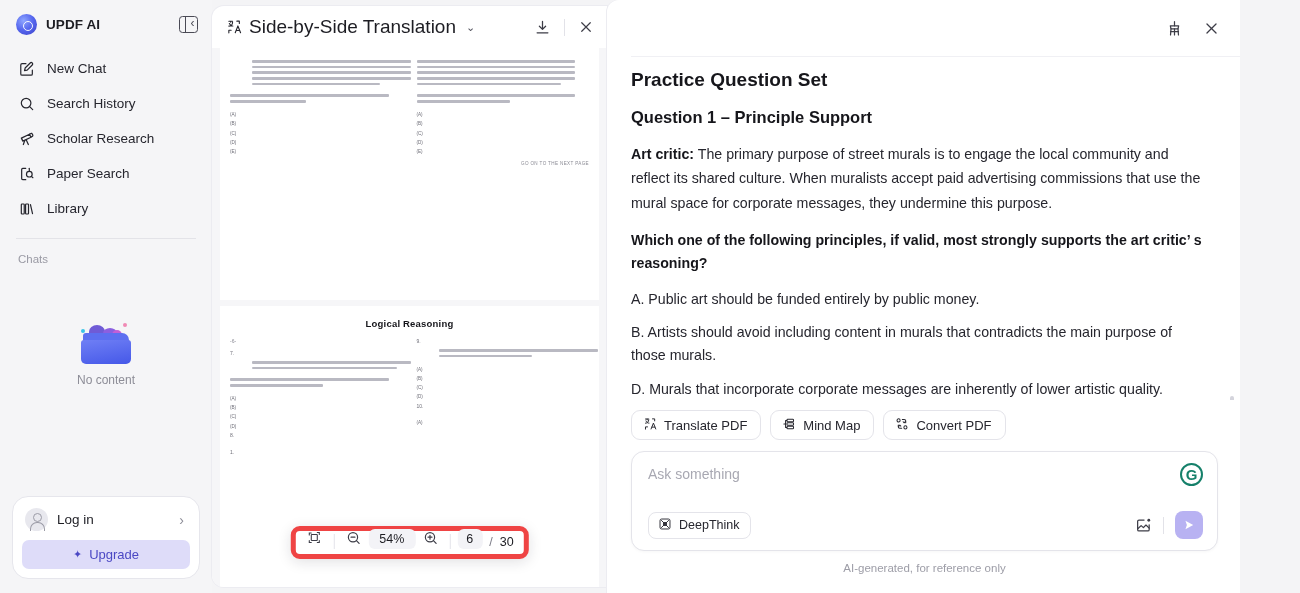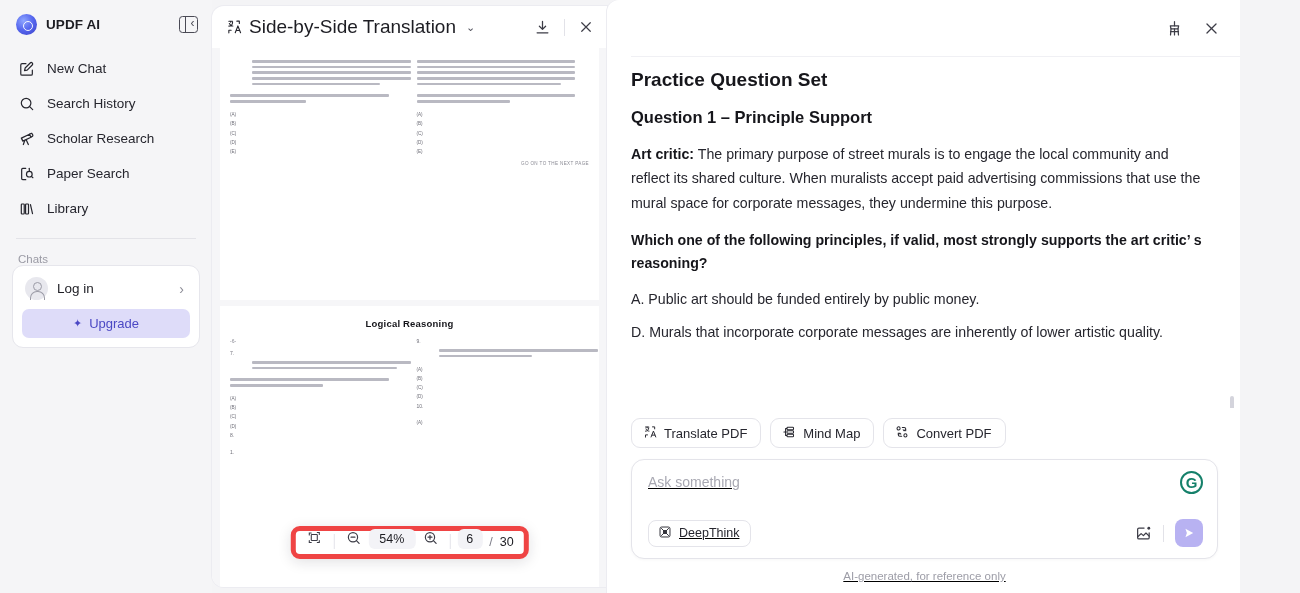--- a/index.html
+++ b/index.html
@@ -77,21 +77,21 @@
   }
   .blob1 { position:absolute; left:10px; top:3px; width:16px; height:13px; background:#6f5bd6; border-radius:50% 50% 40% 40%; }
   .blob2 { position:absolute; left:24px; top:6px; width:14px; height:11px; background:#8b5fe0; border-radius:50%; }
   .blob3 { position:absolute; left:33px; top:8px; width:10px; height:10px; background:#c35fd6; border-radius:50%; }
   .spark { position:absolute; width:4px; height:4px; background:#39c4e8; border-radius:50%; }
   .sp-a { left:2px; top:7px; } .sp-b { left:44px; top:1px; background:#f08ab5; }
   .empty-txt { font-size: 12px; color: #8d8d97; }
 
   .account-card {
     margin: 0 12px 14px 12px; background: #fff;
-    border: 1px solid #e6e6ec; border-radius: 11px;
+    border: 1px solid #e6e6ec; border-radius: 16px;
     padding: 9px 9px 9px 9px;
   }
   .login-row { display:flex; align-items:center; gap:9px; padding: 2px 2px 9px 3px; cursor:pointer; }
   .avatar {
     width: 23px; height: 23px; border-radius: 50%;
     background: #e8e8ee; position: relative; flex-shrink:0;
   }
   .avatar::before {
     content:""; position:absolute; left:50%; top:5px; width:7px; height:7px;
     margin-left:-3.5px; border-radius:50%; border:1.2px solid #9b9ba6;
@@ -191,21 +191,21 @@
   .ai-scrollbar { position:absolute; right:6px; top:340px; width:4px; height:62px; background:#d4d4dc; border-radius:2px; cursor:pointer; }
 
   .quick-row { display:flex; gap:9px; padding: 10px 24px 11px 24px; }
   .qbtn {
     display:flex; align-items:center; gap:7px;
     height:30px; padding: 0 13px 0 11px;
     border:1px solid #e4e4ea; border-radius:9px; background:#fff;
     font-size:13px; color:#26262e; cursor:pointer; white-space:nowrap;
   }
 
-  .composer-wrap { padding: 0 22px 0 24px; text-decoration: underline; }
+  .composer-wrap { padding: 0 22px 8px 24px; }
   .composer {
     border:1px solid #e4e4ea; border-radius:13px; background:#fff;
     padding: 13px 14px 11px 16px; position:relative;
     box-shadow: 0 1px 3px rgba(20,20,40,.035);
   }
   .ask-row { display:flex; align-items:flex-start; min-height:37px; }
   .ask-input {
     border:none; outline:none; font-size:14px; color:#1d1d23;
     font-family:"Liberation Sans", sans-serif; width:100%;
     background:transparent; padding-top:1px;
@@ -296,20 +296,32 @@
             <path d="M12.9 4.1l2.3 10.1"></path>
           </svg>
         </span>
         <span class="nav-label">Library</span>
       </div>
     </nav>
 
     <div class="divider"></div>
     <div class="chats-label">Chats</div>
 
+    <div class="empty">
+      <div class="empty-art">
+        <div class="spark sp-a"></div>
+          <div class="spark sp-b"></div>
+        <div class="blob1"></div>
+          <div class="blob2"></div>
+          <div class="blob3"></div>
+        <div class="folder-back"></div>
+          <div class="folder-front"></div>
+      </div>
+      <div class="empty-txt">No content</div>
+    </div>
 
     <div class="account-card">
       <div class="login-row">
         <div class="avatar"></div>
         <div class="login-txt">Log in</div>
         <div class="chev">›</div>
       </div>
       <div class="upgrade">
         <span class="upg-star">✦</span>
         <span>Upgrade</span>
@@ -551,20 +563,21 @@
     <div class="ai-sep"></div>
 
     <div class="ai-body">
       <div class="ai-h1">Practice Question Set</div>
       <div class="ai-h2">Question 1 – Principle Support</div>
       <div class="ai-p">
         <b>Art critic:</b><span> The primary purpose of street murals is to engage the local community and reflect its shared culture. When muralists accept paid advertising commissions that use the mural space for corporate messages, they undermine this purpose.</span>
       </div>
       <div class="ai-q">Which one of the following principles, if valid, most strongly supports the art critic’ s reasoning?</div>
       <div class="ai-opt">A. Public art should be funded entirely by public money.</div>
+      <div class="ai-opt">B. Artists should avoid including content in murals that contradicts the main purpose of those murals.</div>
       <div class="ai-opt">D. Murals that incorporate corporate messages are inherently of lower artistic quality.</div>
 
       <div class="ai-scrollbar"></div>
     </div>
 
     <div class="quick-row">
 
       <div class="qbtn">
         <span>
           <svg width="14" height="14" viewBox="0 0 18 18" fill="none" stroke="#26262e" stroke-width="1.25" stroke-linecap="round" stroke-linejoin="round">

